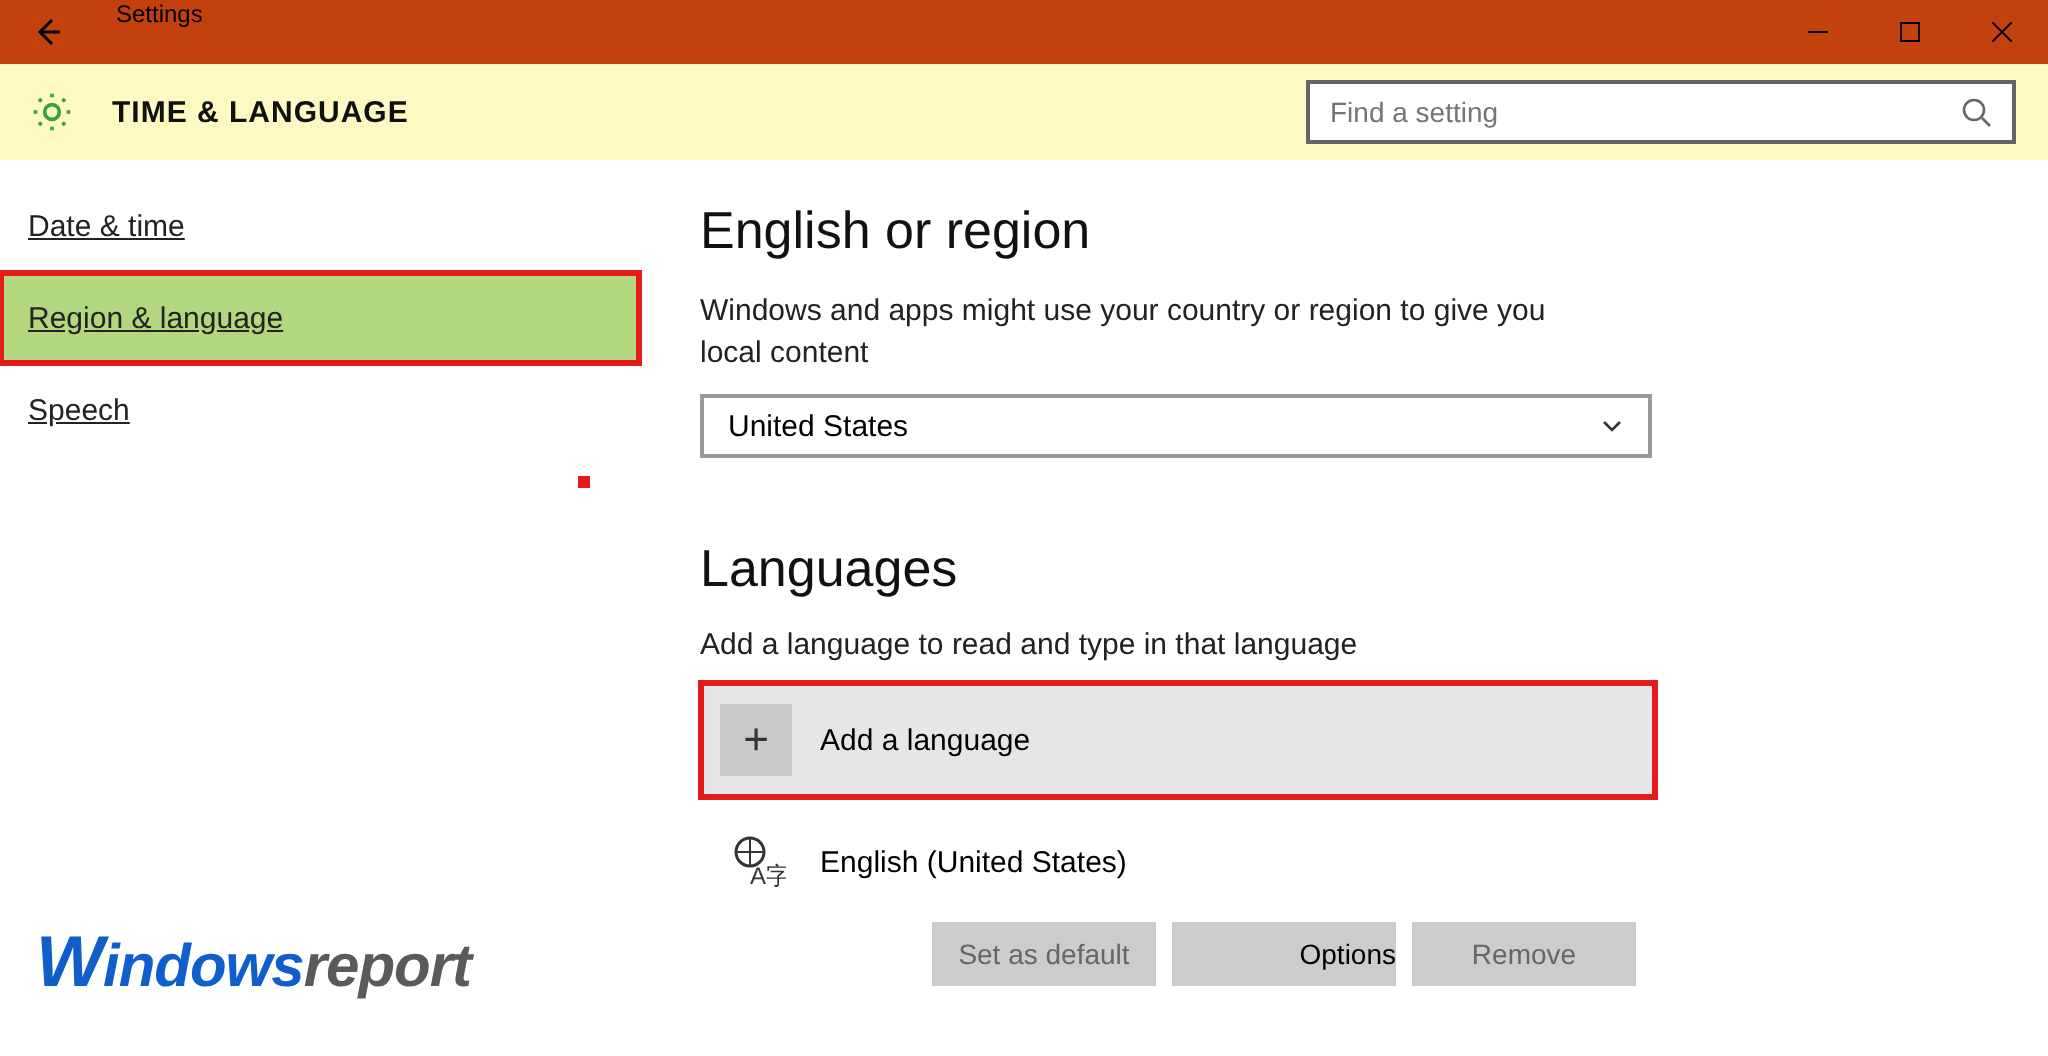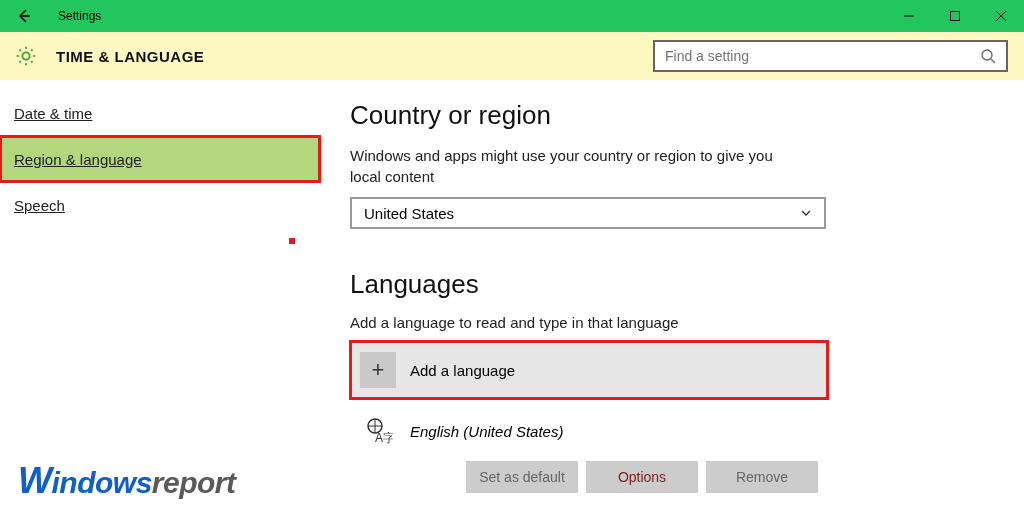--- a/index.html
+++ b/index.html
@@ -1,19 +1,19 @@
 <!DOCTYPE html>
 <html><head>
   <meta charset="utf-8">
   <style>
     * { margin: 0; padding: 0; box-sizing: border-box; font-family: "Segoe UI", Tahoma, sans-serif; }
     body { width: 1024px; height: 528px; background: #ffffff; overflow: hidden; position: relative; }
 
     
-    .titlebar { height: 32px; background: #22c55e; display: flex; align-items: center; }
+    .titlebar { height: 32px; background: #c2410c; display: flex; }
     .back-btn { width: 48px; height: 32px; display: flex; align-items: center; justify-content: center; }
     .back-btn svg { width: 16px; height: 16px; }
     .title-text { font-size: 12px; margin-left: 10px; color: #000; }
     .window-controls { margin-left: auto; display: flex; }
     .winctrl { width: 46px; height: 32px; display: flex; align-items: center; justify-content: center; }
 
     
     .header { height: 48px; background: #fef9c3; display: flex; align-items: center; padding-left: 14px; padding-right: 16px; }
     .gear-icon { width: 24px; height: 24px; color: #3aa337; display:flex; align-items:center; justify-content:center; }
     .section-title { font-size: 15px; font-weight: 600; letter-spacing: 0.5px; margin-left: 18px; color: #111; }
@@ -43,26 +43,26 @@
 
     .h2 { font-size: 26px; font-weight: 400; color: #111; margin-top: 40px; }
 
     .add-row { margin-top: 8px; width: 478px; height: 58px; outline: 3px solid #e31b1b; outline-offset: -2px; display: flex; align-items: center; padding-left: 10px; gap: 14px; background: #e6e6e6; }
     .plus-box { width: 36px; height: 36px; background: #c9c9c9; display: flex; align-items: center; justify-content: center; font-size: 22px; color: #333; }
     .add-label { font-size: 15px; }
 
     .lang-row { margin-top: 4px; width: 478px; padding: 10px 10px 0 10px; }
     .lang-top { display: flex; align-items: center; gap: 14px; }
     .lang-icon { width: 36px; height: 36px; display: flex; align-items: center; justify-content: center; }
-    .lang-texts { display: flex; flex-direction: row; font-style: italic; }
+    .lang-texts { display: flex; flex-direction: row; }
     .lang-name { font-size: 15px; }
     .lang-sub { font-size: 14px; color: #333; }
     .lang-buttons { display: flex; gap: 8px; justify-content: flex-end; margin-top: 12px; padding-right: 0; }
     .btn { min-width: 112px; height: 32px; border: none; background: #ccc; font-size: 14px; color: #666; }
-    .btn.enabled { color: #7f1d1d; }
+    .btn.enabled { color: #000000; text-align: right; }
   </style>
 </head>
 <body>
 
 <div class="titlebar">
   <div class="back-btn">
     <svg viewBox="0 0 16 16">
         <path d="M10 2 L4 8 L10 14" stroke="#000" stroke-width="1.5" fill="none"></path>
         <path d="M4 8 H14" stroke="#000" stroke-width="1.5"></path>
       </svg>
@@ -116,21 +116,21 @@
       <span>Speech</span>
     </div>
     <div class="red-dot"></div>
 
     <div class="watermark">
       <span class="w">W</span><span class="rest">indows</span><span class="report">report</span>
     </div>
   </div>
 
   <div class="content">
-    <div class="h1">Country or region</div>
+    <div class="h1">English or region</div>
     <div class="desc">Windows and apps might use your country or region to give you local content</div>
     <div class="select">
       <div class="select-value">United States</div>
       <svg class="chevron" viewBox="0 0 12 12">
           <path d="M2 4 L6 8 L10 4" stroke="#333" stroke-width="1.3" fill="none"></path>
         </svg>
     </div>
 
     <div class="h2">Languages</div>
     <div class="desc" style="margin-top:12px">Add a language to read and type in that language</div>

